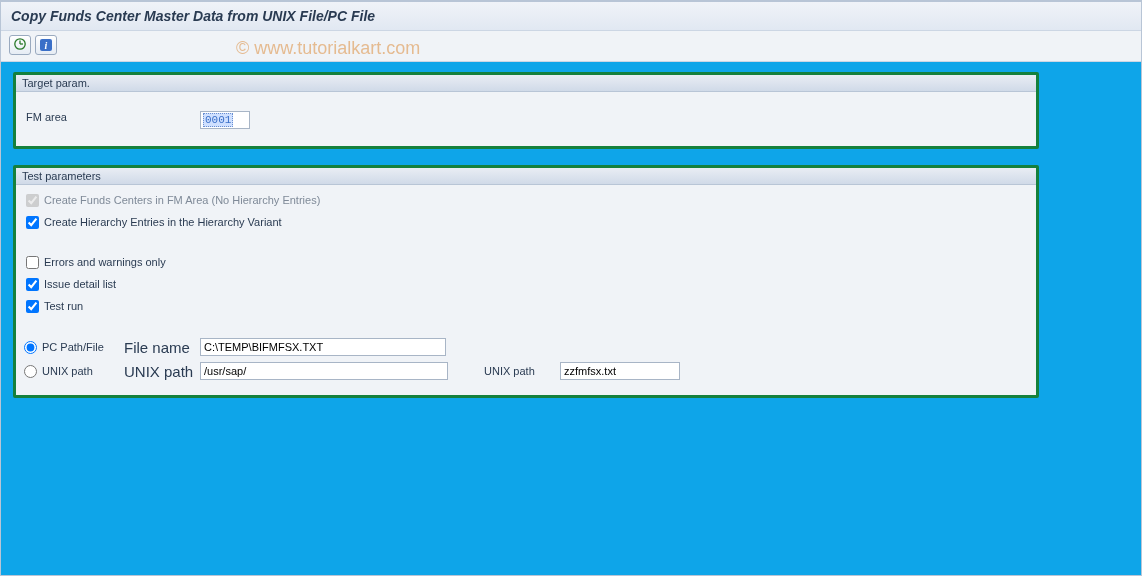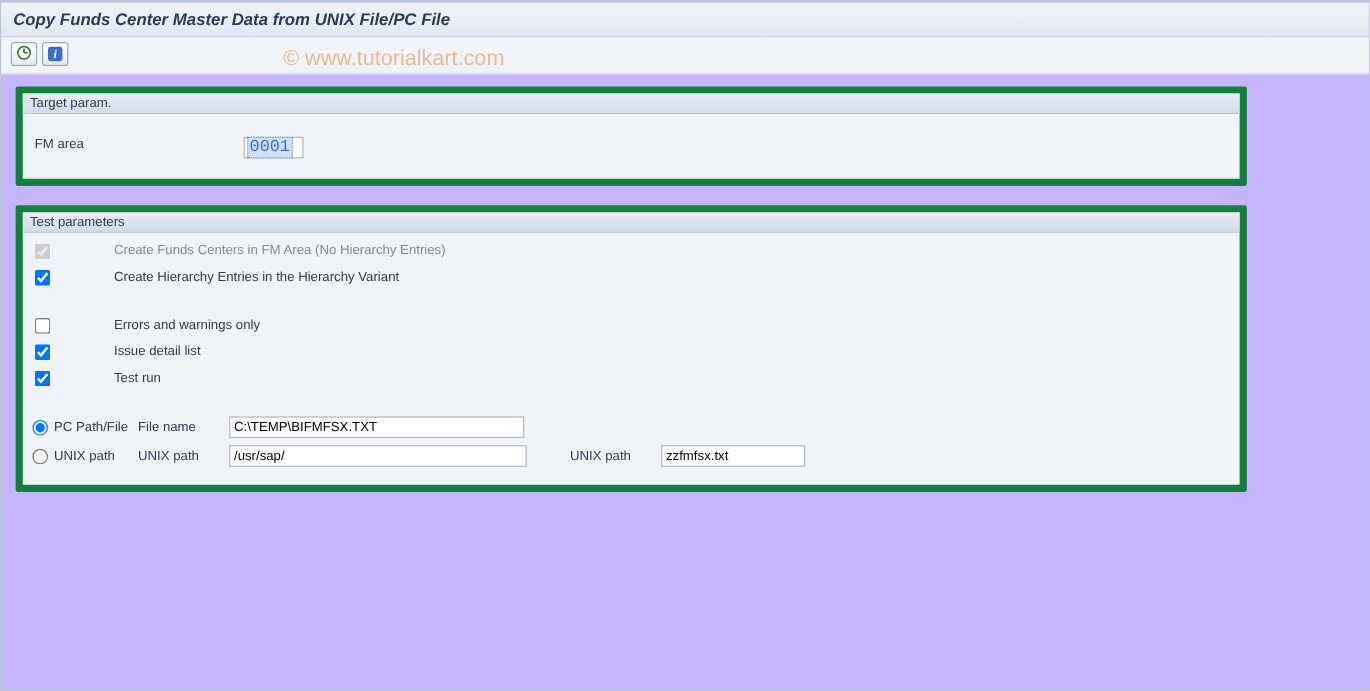--- a/index.html
+++ b/index.html
@@ -7,21 +7,21 @@
       font-family: Arial, sans-serif;
       font-size: 11px;
       background: #f0f3f7;
       width: 1142px;
       height: 576px;
       overflow: hidden;
       position: relative;
     }
     .container {
       border: 1px solid #b8c5d6;
-      background: #c4b5fd;
+      background: #0ea5e9;
       height: 100%;
     }
     .title-bar {
       background: linear-gradient(to bottom, #f0f3f8 0%, #e1e8f2 100%);
       padding: 6px 10px;
       border-bottom: 1px solid #ccd6e4;
       font-style: italic;
       font-weight: bold;
       font-size: 14px;
       color: #2a3b52;
@@ -53,21 +53,21 @@
       border-radius: 2px;
       font-size: 10px; font-weight: bold;
       display: flex; align-items: center; justify-content: center;
       font-family: Georgia, serif;
       font-style: italic;
     }
     .content {
       padding: 10px 12px;
     }
     .group-box {
-      border: 6px solid #15803d;
+      border: 3px solid #15803d;
       margin-bottom: 16px;
       background: #f0f3f7;
       width: 1026px;
       border-radius: 2px;
     }
     .group-header {
       background: linear-gradient(to bottom, #e9edf4 0%, #d0dae8 100%);
       padding: 2px 6px;
       font-size: 11px;
       color: #2a3b52;
@@ -97,21 +97,21 @@
       background: #fff;
       font-family: Arial, sans-serif;
     }
     .input-small { width: 50px; }
     .fm-value {
       border: 1px solid #a8b5c6;
       width: 50px;
       height: 18px;
       background: #fff;
       font-family: "Courier New", monospace;
-      font-size: 14px;
+      font-size: 11px;
       color: #3a6fc8;
       padding: 1px 2px;
       display: flex;
       align-items: center;
     }
     .fm-value span {
       background: #cfe0ff;
       border: 1px dotted #6a8fd0;
       padding: 0 1px;
     }
@@ -120,32 +120,32 @@
       vertical-align: middle;
     }
     .check-row {
       display: flex;
       align-items: center;
       margin-bottom: 4px;
       height: 18px;
       padding-left: 2px;
     }
     .check-row.disabled { color: #7f8a98; }
-    .check-row label { font-size: 11px; color: #2a3b52; margin-left: 48px; }
+    .check-row label { font-size: 11px; color: #2a3b52; }
     .check-row.disabled label { color: #7f8a98; }
     .spacer { height: 18px; }
     .path-row {
       display: flex;
       align-items: center;
       margin-bottom: 4px;
       height: 20px;
     }
-    .radio-col { width: 88px; display: flex; align-items: center; }
+    .radio-col { width: 100px; display: flex; align-items: center; }
     .radio-col label { font-size: 11px; color: #2a3b52; }
-    .mid-label { width: 76px; font-size: 11px; color: #2a3b52; }
+    .mid-label { width: 76px; font-size: 15px; color: #2a3b52; }
     .mid-label-2 { width: 112px; font-size: 11px; color: #2a3b52; padding-left: 36px; }
     .input-med { width: 248px; }
     .input-long { width: 246px; }
     .input-120 { width: 120px; }
     .watermark {
       position: absolute;
       top: 38px;
       left: 236px;
       font-size: 18px;
       color: rgba(220, 140, 60, 0.55);

